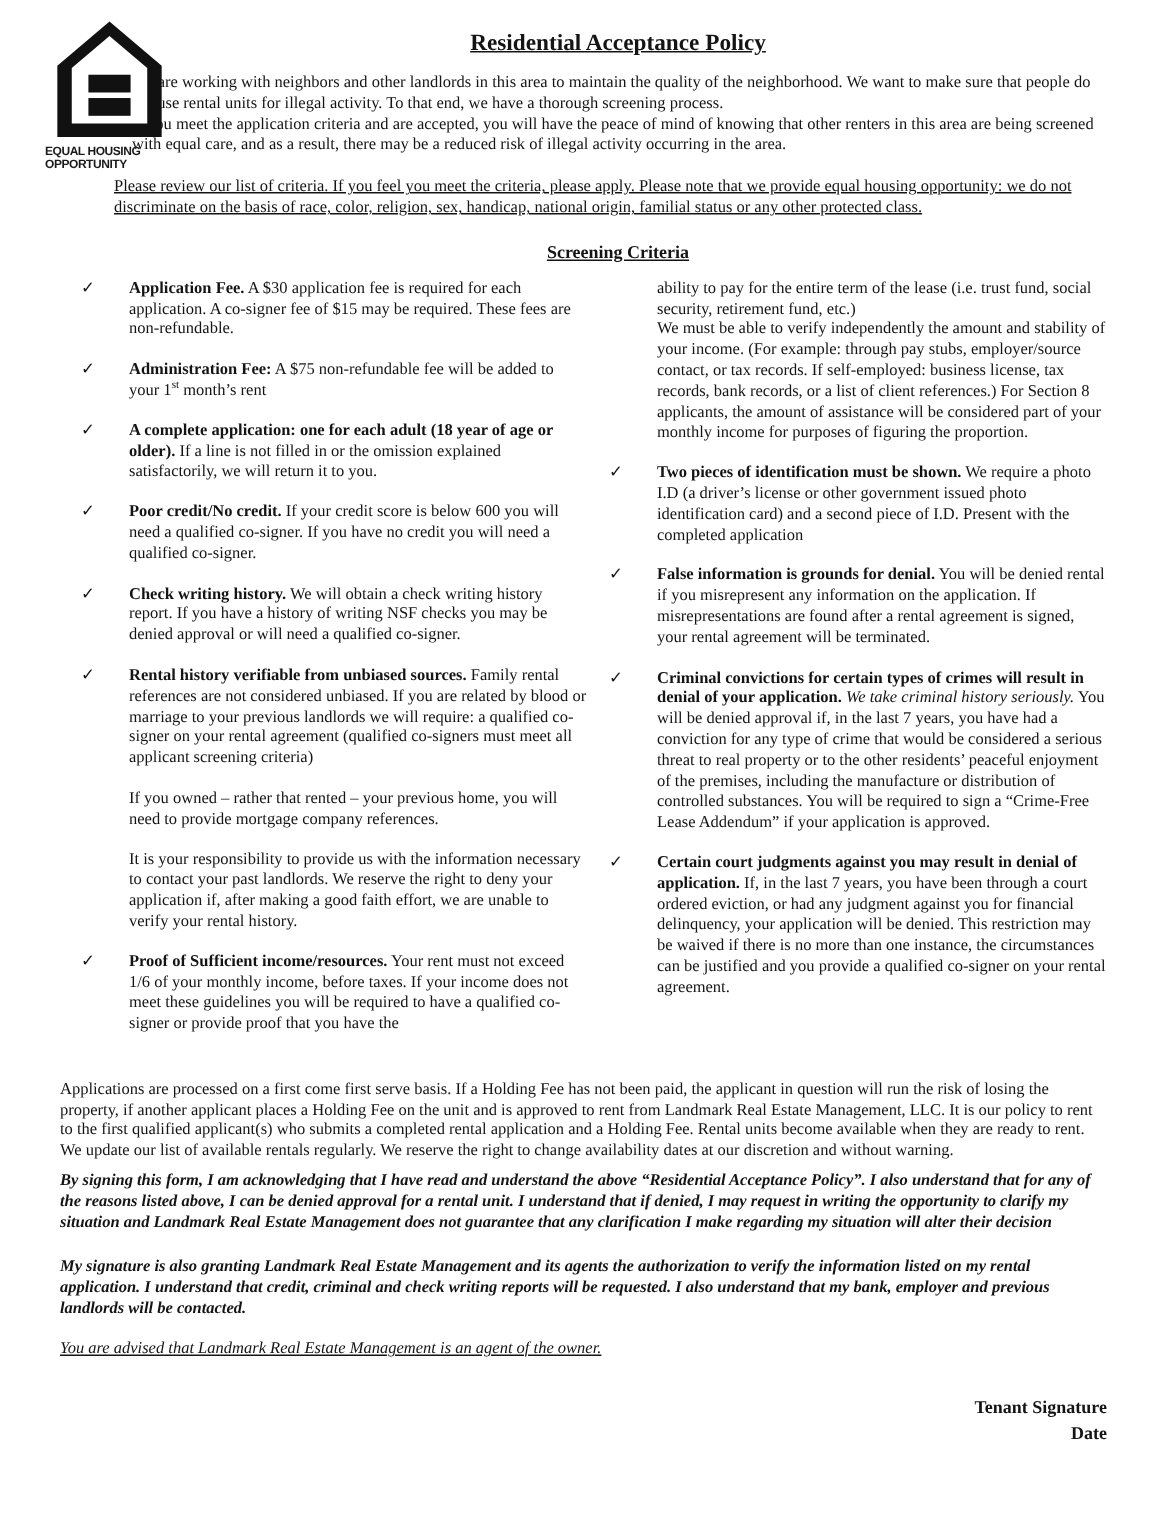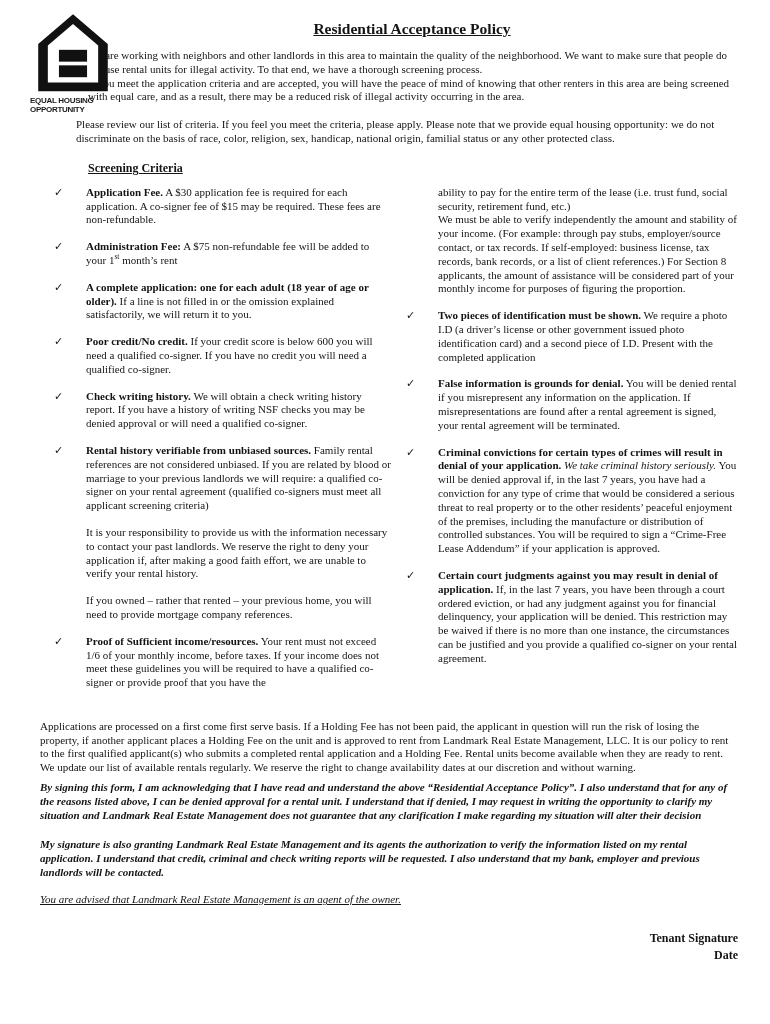--- a/index.html
+++ b/index.html
@@ -24,23 +24,24 @@
   .title{
     margin:0;padding-top:20px;
     margin-left:88px;margin-right:34px;
     text-align:center;
     font-size:15.5px;line-height:18px;font-weight:bold;
     text-decoration:underline;
   }
   .intro{margin:0 34px 0 88px;}
   .intro.p1{margin-top:11px;}
   .intro.p2{}
-  .intro.p3{margin:14px 34px 0 76px;}
+  .intro.p3{margin:14px 34px 0 76px;text-decoration:underline;}
   .criteria-heading{
     margin:15px 34px 0 88px;
+    text-align:center;
     font-size:12px;line-height:14px;font-weight:bold;
     text-decoration:underline;
   }
   
   .columns{display:flex;margin:11px 32px 0 54px;}
   .col.left{width:338px;margin-right:14px;}
   .col.right{width:332px;}
   .item{display:flex;margin-bottom:13px;}
   .item .check{width:32px;flex:0 0 32px;font-size:11px;}
   .item .body{flex:1;}
@@ -128,22 +129,22 @@
         <span class="check">✓</span>
         <div class="body">
             <p><b class="term">Check writing history.</b> <span>We will obtain a check writing history report.  If you have a history of writing NSF checks you may be denied approval or will need a qualified co-signer.</span></p>
           </div>
       </div>
 
       <div class="item">
         <span class="check">✓</span>
         <div class="body">
           <p><b class="term">Rental history verifiable from unbiased sources.</b> <span>Family rental references are not considered unbiased.  If you are related by blood or marriage to your previous landlords we will require:  a qualified co-signer on your rental agreement (qualified co-signers must meet all applicant screening criteria)</span></p>
+          <p class="spaced">If you owned – rather that rented – your previous home, you will need to provide mortgage company references.</p>
           <p class="spaced">It is your responsibility to provide us with the information necessary to contact your past landlords.  We reserve the right to deny your application if, after making a good faith effort, we are unable to verify your rental history.</p>
-          <p class="spaced">If you owned – rather that rented – your previous home, you will need to provide mortgage company references.</p>
         </div>
       </div>
 
       <div class="item">
         <span class="check">✓</span>
         <div class="body">
             <p><b class="term">Proof of Sufficient income/resources.</b> <span>Your rent must not exceed 1/6 of your monthly income, before taxes.  If your income does not meet these guidelines you will be required to have a qualified co-signer or provide proof that you have the</span></p>
           </div>
       </div>
 

